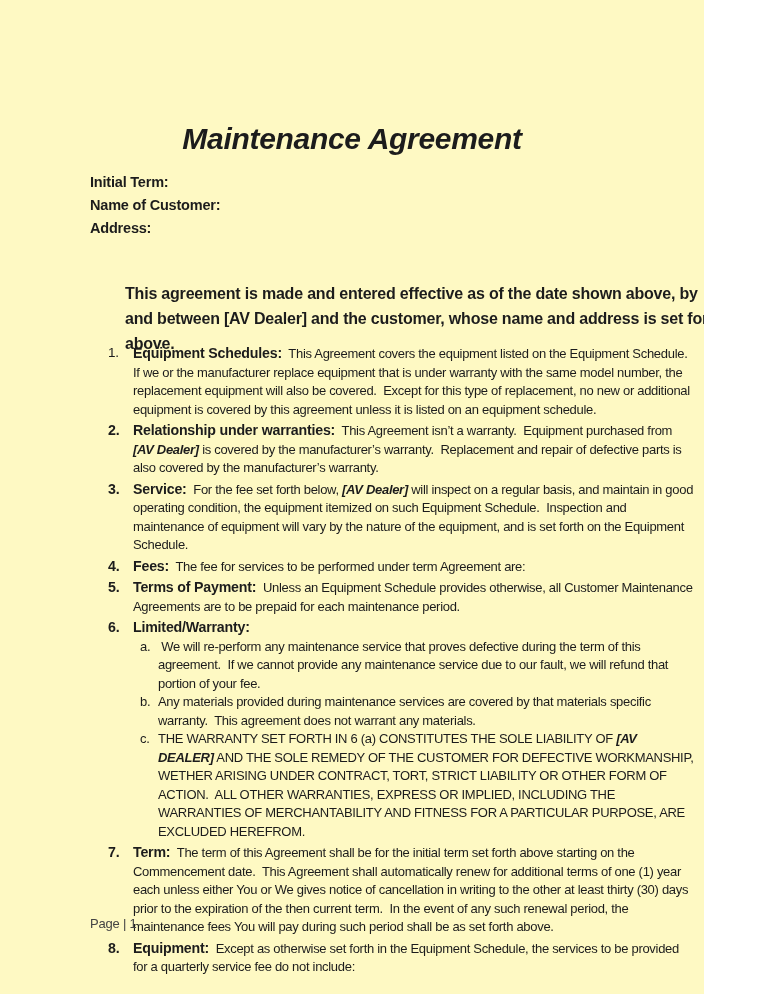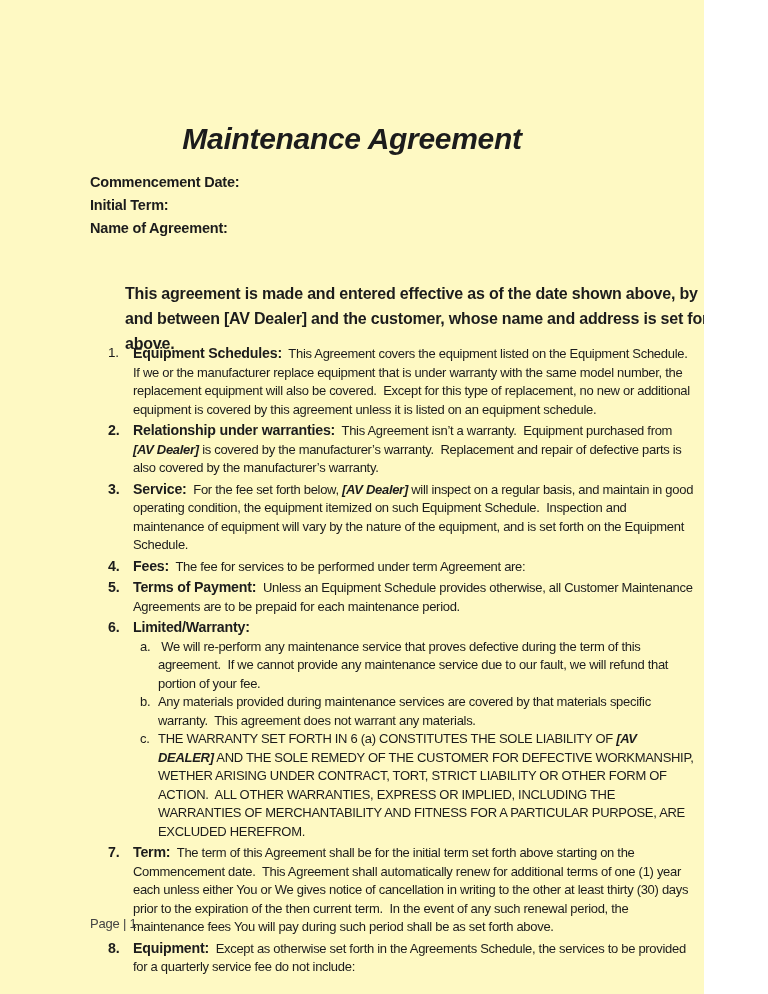--- a/index.html
+++ b/index.html
@@ -88,23 +88,23 @@
     color: #444444;
     letter-spacing: -0.2px;
   }
 </style>
 </head>
 <body>
 
 <div class="page">
   <div class="doc-title">Maintenance Agreement</div>
   <div class="fields">
-      <div class="field">Commencement Date:</div>
       <div class="field">Initial Term:</div>
-      <div class="field">Name of Agreement:</div>
+      <div class="field">Name of Customer:</div>
+      <div class="field">Address:</div>
     </div>
   <div class="intro">This agreement is made and entered effective as of the date shown above, by and between [AV Dealer] and the customer, whose name and address is set forth above.</div>
   <div class="list">
       <div class="item">
         <div class="num">1.</div>
         <div class="body"><span class="run-b">Equipment Schedules:</span><span class="run-r">  This Agreement covers the equipment listed on the Equipment Schedule.  If we or the manufacturer replace equipment that is under warranty with the same model number, the replacement equipment will also be covered.  Except for this type of replacement, no new or additional equipment is covered by this agreement unless it is listed on an equipment schedule.</span></div>
       </div>
       <div class="item">
         <div class="num bold">2.</div>
         <div class="body"><span class="run-b">Relationship under warranties:</span><span class="run-r">  This Agreement isn’t a warranty.  Equipment purchased from </span><span class="run-bi">[AV Dealer]</span><span class="run-r"> is covered by the manufacturer’s warranty.  Replacement and repair of defective parts is also covered by the manufacturer’s warranty.</span></div>
@@ -124,17 +124,17 @@
       <div class="item">
         <div class="num bold">6.</div>
         <div class="body"><span class="run-b">Limited/Warranty:</span><div class="sub"><div class="letter">a.</div><div class="body"><span class="run-r"> We will re-perform any maintenance service that proves defective during the term of this agreement.  If we cannot provide any maintenance service due to our fault, we will refund that portion of your fee.</span></div></div><div class="sub"><div class="letter">b.</div><div class="body"><span class="run-r">Any materials provided during maintenance services are covered by that materials specific warranty.  This agreement does not warrant any materials.</span></div></div><div class="sub"><div class="letter">c.</div><div class="body"><span class="run-r">THE WARRANTY SET FORTH IN 6 (a) CONSTITUTES THE SOLE LIABILITY OF </span><span class="run-bi">[AV DEALER]</span><span class="run-r"> AND THE SOLE REMEDY OF THE CUSTOMER FOR DEFECTIVE WORKMANSHIP, WETHER ARISING UNDER CONTRACT, TORT, STRICT LIABILITY OR OTHER FORM OF ACTION.  ALL OTHER WARRANTIES, EXPRESS OR IMPLIED, INCLUDING THE WARRANTIES OF MERCHANTABILITY AND FITNESS FOR A PARTICULAR PURPOSE, ARE EXCLUDED HEREFROM.</span></div></div></div>
       </div>
       <div class="item">
         <div class="num bold">7.</div>
         <div class="body"><span class="run-b">Term:</span><span class="run-r">  The term of this Agreement shall be for the initial term set forth above starting on the Commencement date.  This Agreement shall automatically renew for additional terms of one (1) year each unless either You or We gives notice of cancellation in writing to the other at least thirty (30) days prior to the expiration of the then current term.  In the event of any such renewal period, the maintenance fees You will pay during such period shall be as set forth above.</span></div>
       </div>
       <div class="item">
         <div class="num bold">8.</div>
-        <div class="body"><span class="run-b">Equipment:</span><span class="run-r">  Except as otherwise set forth in the Agreements Schedule, the services to be provided for a quarterly service fee do not include:</span></div>
+        <div class="body"><span class="run-b">Equipment:</span><span class="run-r">  Except as otherwise set forth in the Equipment Schedule, the services to be provided for a quarterly service fee do not include:</span></div>
       </div>
     </div>
   <div class="page-footer">Page | 1</div>
 </div>
 
 </body></html>

